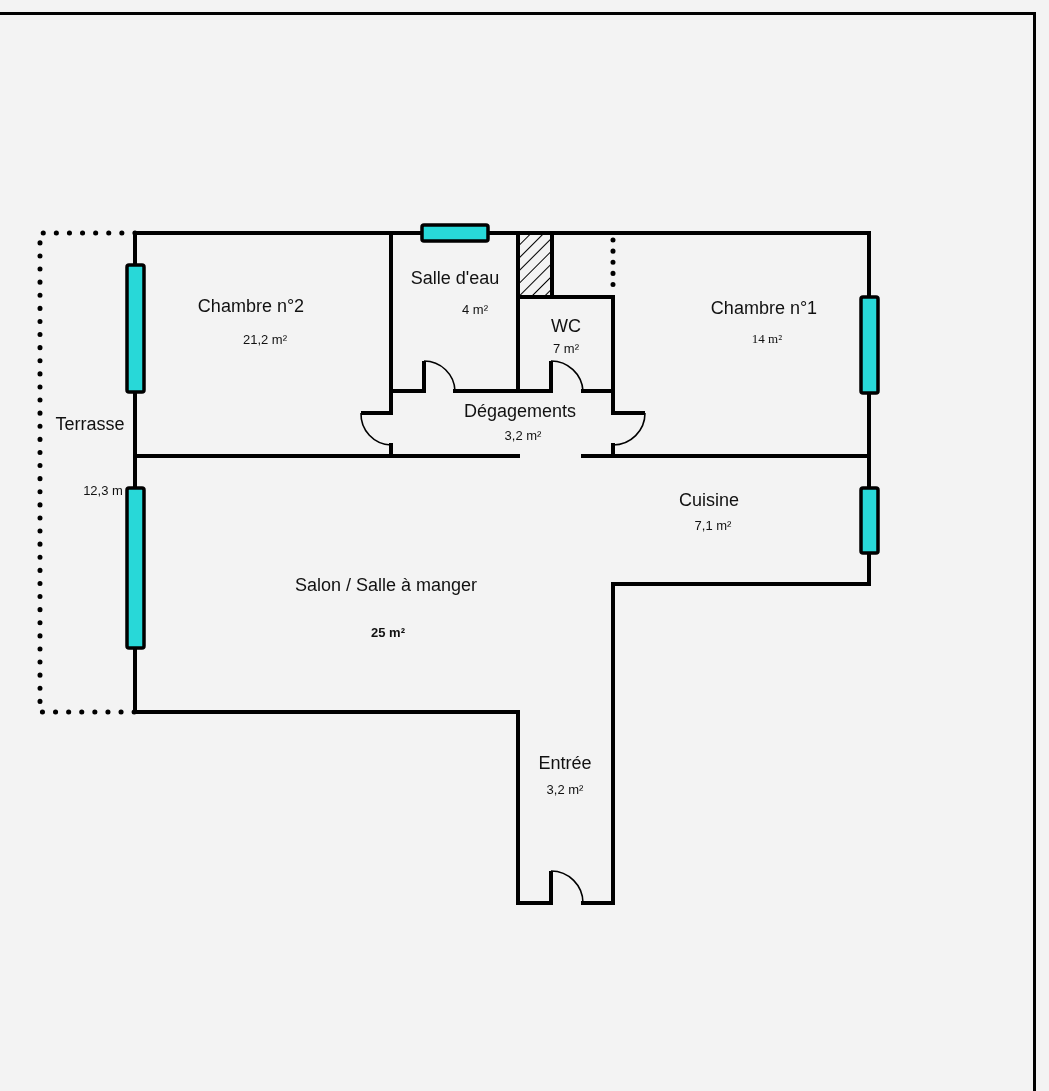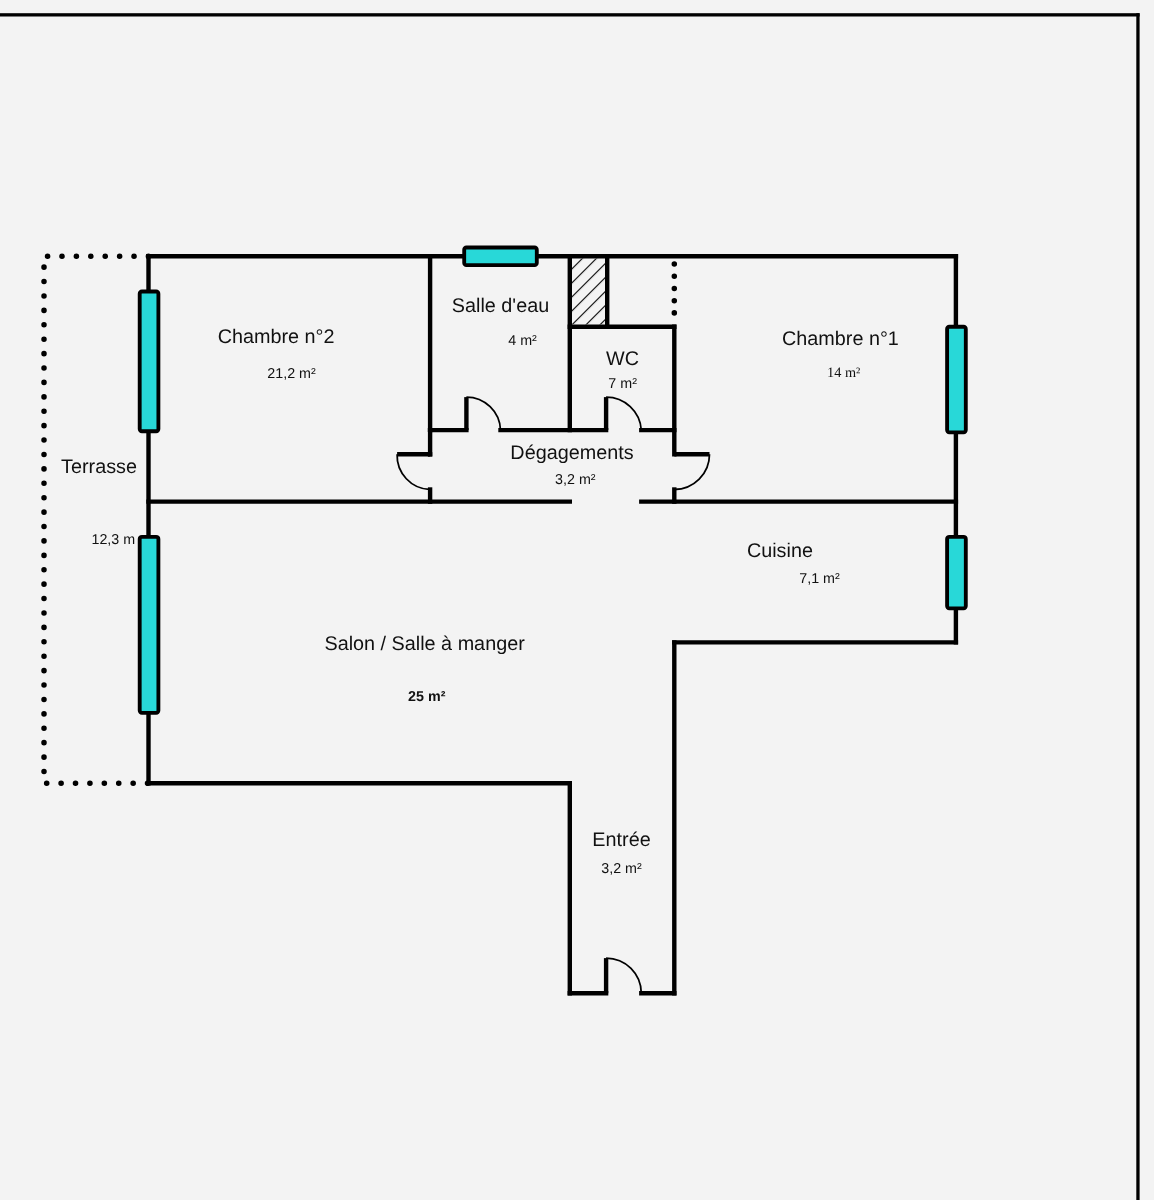--- a/index.html
+++ b/index.html
@@ -125,20 +125,20 @@
   <div class="label" style="left:764px;top:300px;">Chambre n°1</div>
   <div class="label area" style="left:767px;top:331px;font-family:Liberation Serif, serif;">14  m²</div>
 
   <div class="label" style="left:520px;top:403px;">Dégagements</div>
   <div class="label area" style="left:523px;top:428px;">3,2  m²</div>
 
   <div class="label" style="left:90px;top:416px;text-align:center;">Terrasse</div>
   <div class="label area" style="left:103px;top:459px;margin-top:24px;">12,3  m</div>
 
   <div class="label" style="left:709px;top:492px;">Cuisine</div>
-  <div class="label area" style="left:713px;top:518px;margin-left:32px;">7,1  m²</div>
+  <div class="label area" style="left:713px;top:518px;">7,1  m²</div>
 
   <div class="label" style="left:386px;top:577px;">Salon / Salle à manger</div>
   <div class="label area" style="left:388px;top:625px;font-weight:bold;">25  m²</div>
 
   <div class="label" style="left:565px;top:755px;">Entrée</div>
   <div class="label area" style="left:565px;top:782px;">3,2  m²</div>
 </div>
 
 </body></html>

